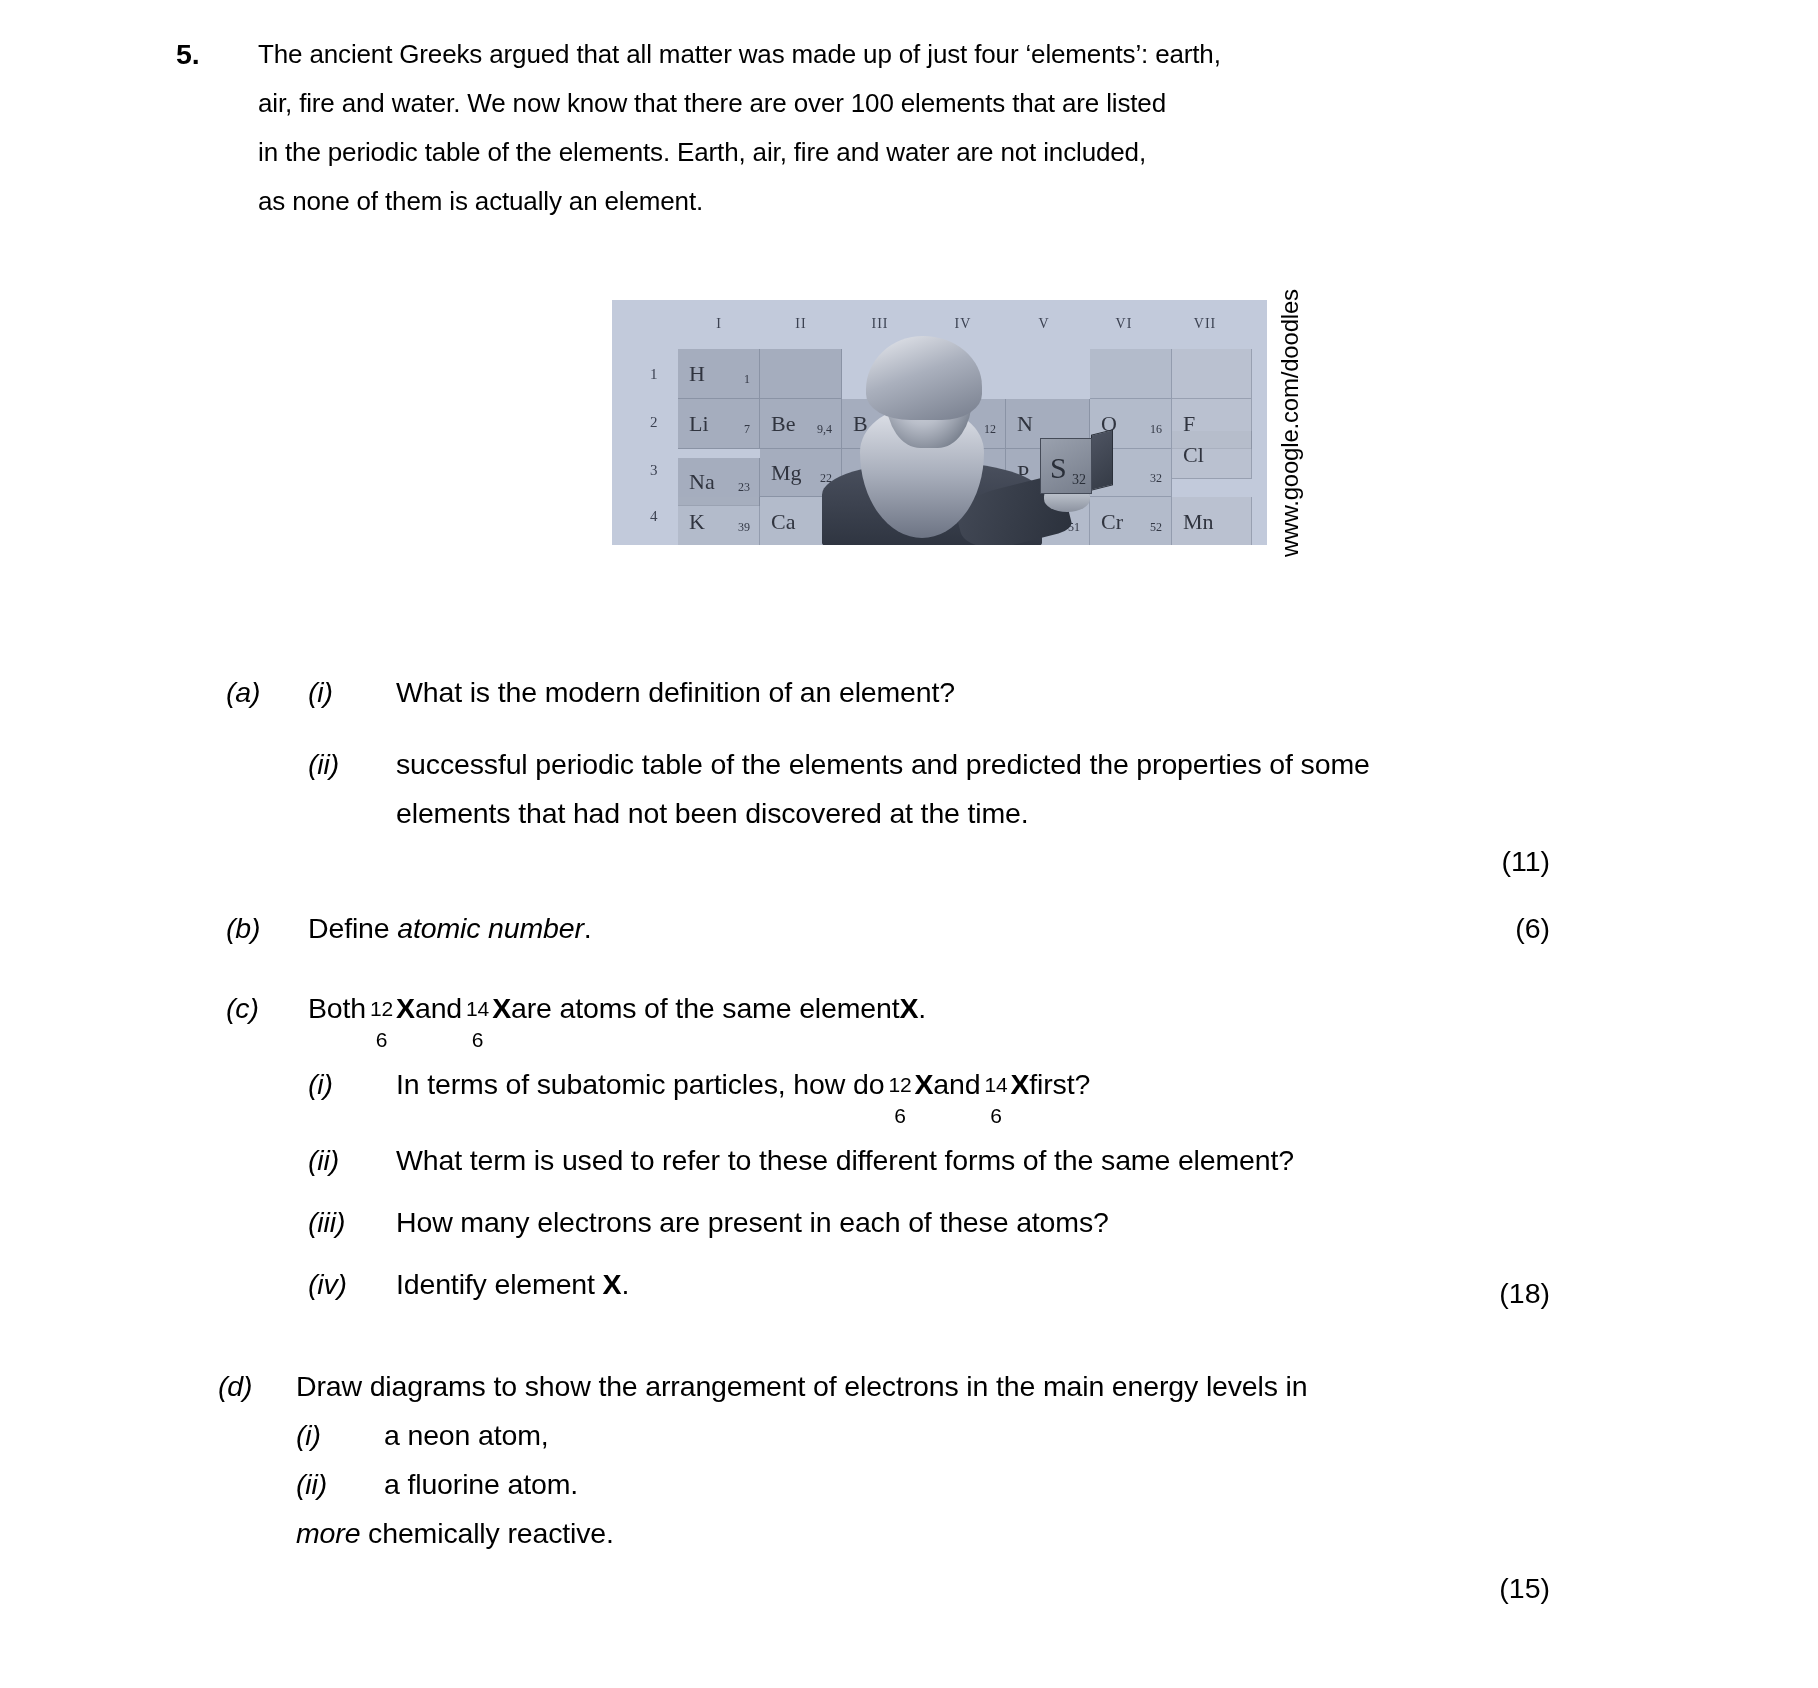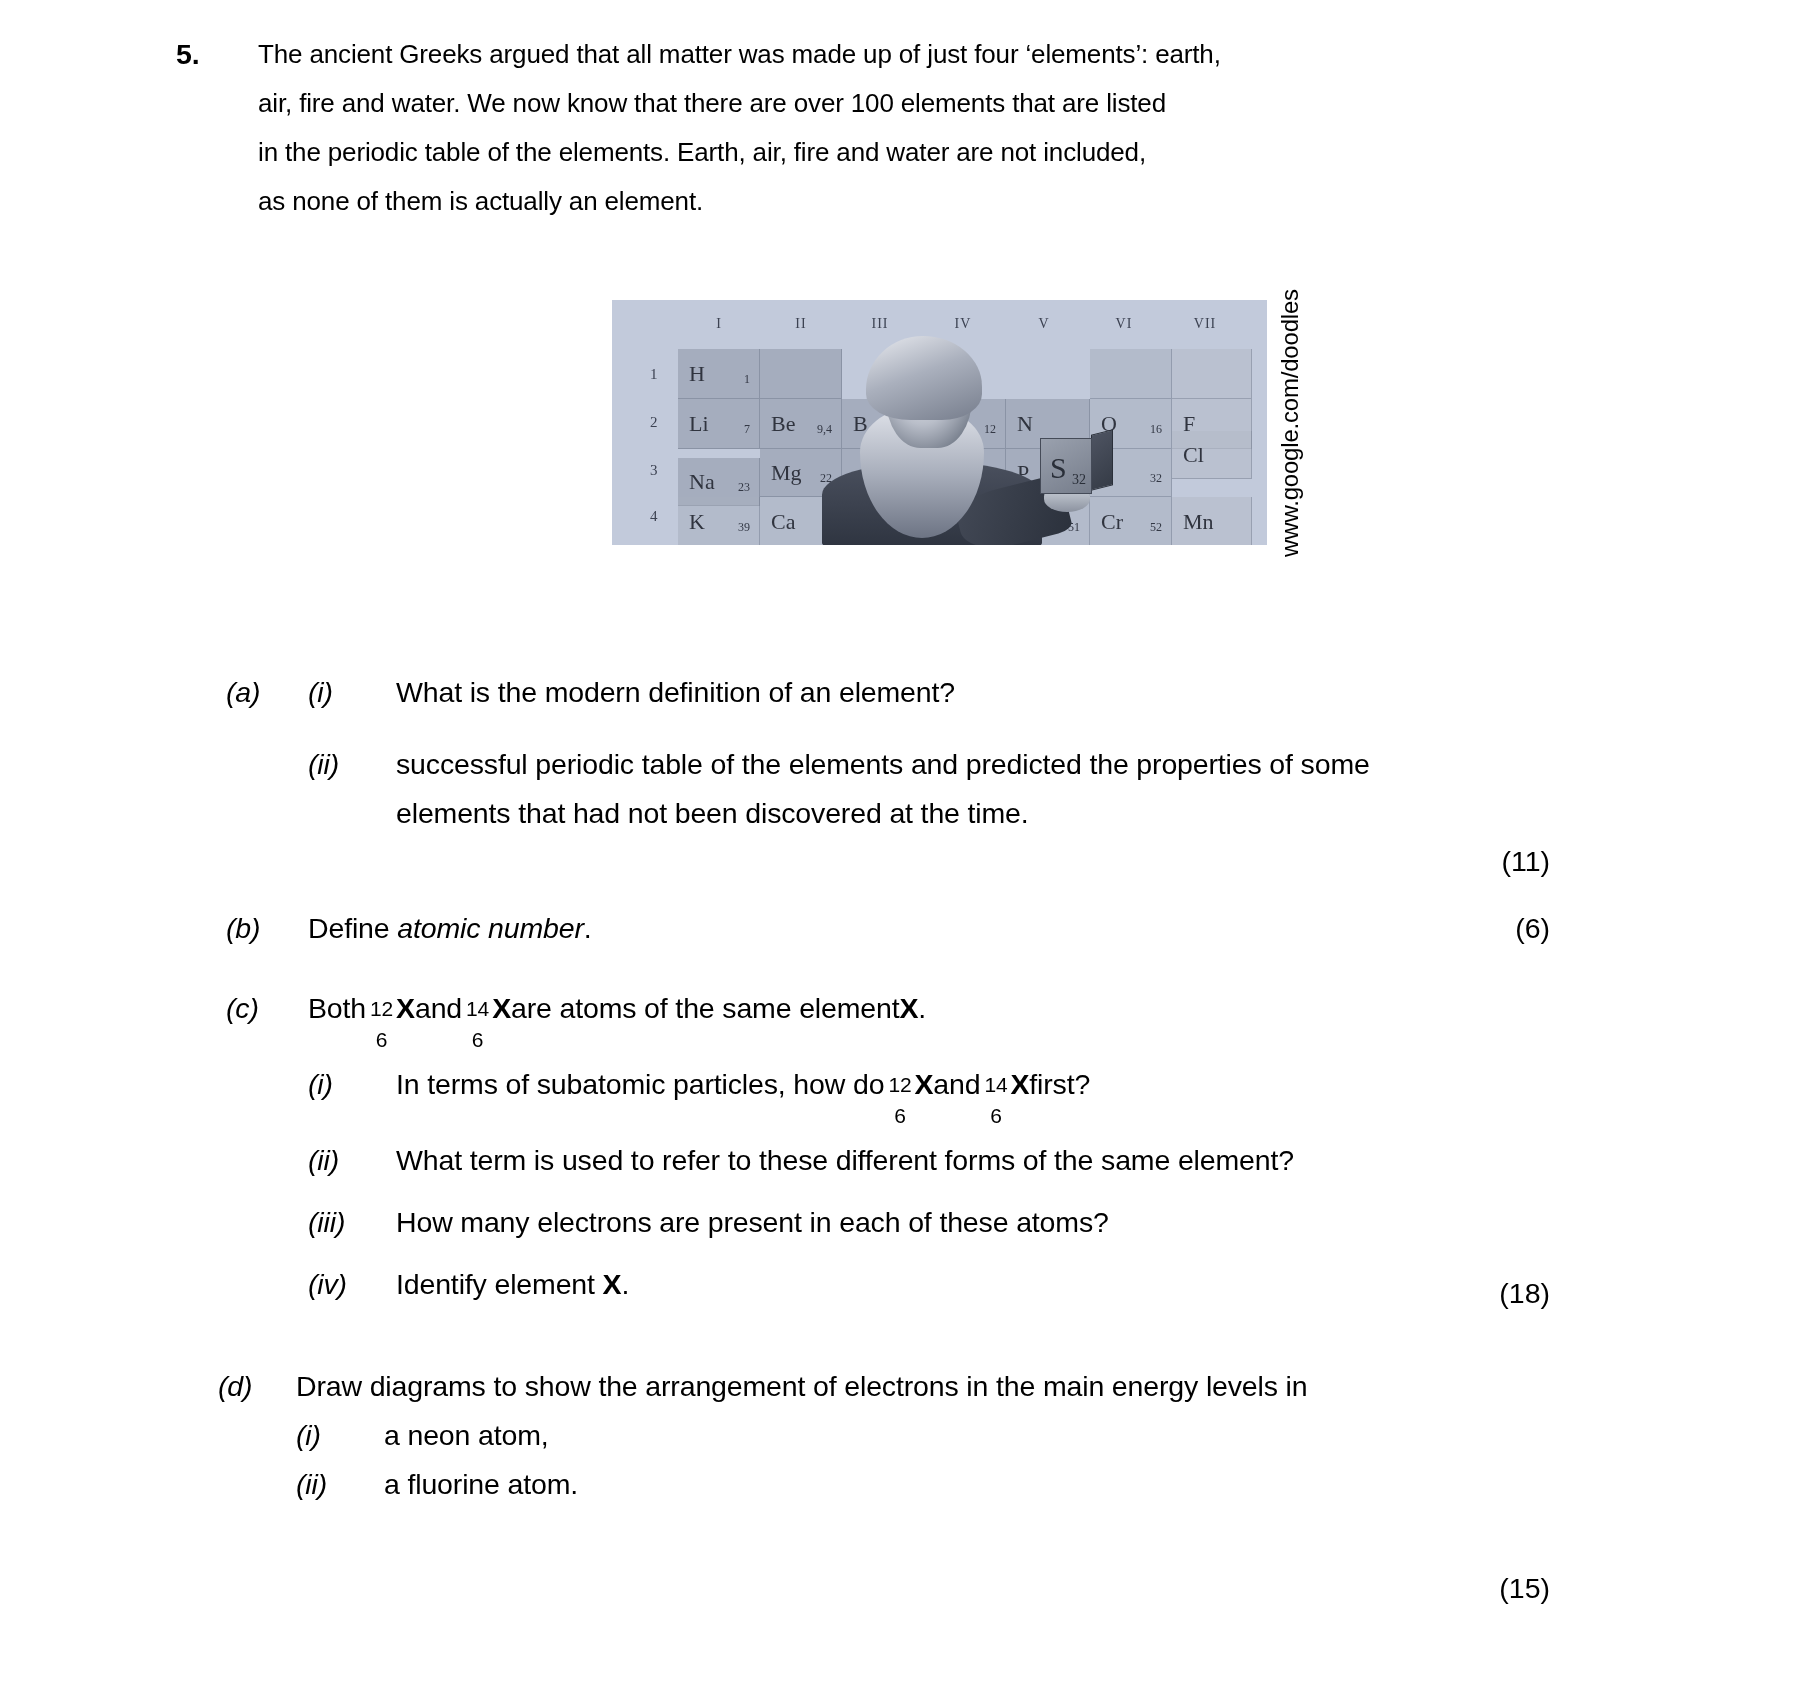--- a/index.html
+++ b/index.html
@@ -544,18 +544,19 @@
       <div class="txt">a neon atom,</div>
     </div>
     <div class="row">
       <div class="lbl-a" style="flex:0 0 78px;width:78px"></div>
       <div class="lbl-roman">(ii)</div>
       <div class="txt">a fluorine atom.</div>
     </div>
     <div class="row">
       <div class="lbl-a" style="flex:0 0 78px;width:78px"></div>
       <div class="txt">
+        <div style="white-space:nowrap"><em class="it">more</em><span> chemically reactive.</span></div>
       </div>
     </div>
   </div>
   <div class="marks" style="left:1430px; top:1557px;margin-top:7px;">(15)</div>
 
 </div>
 
 </body></html>

